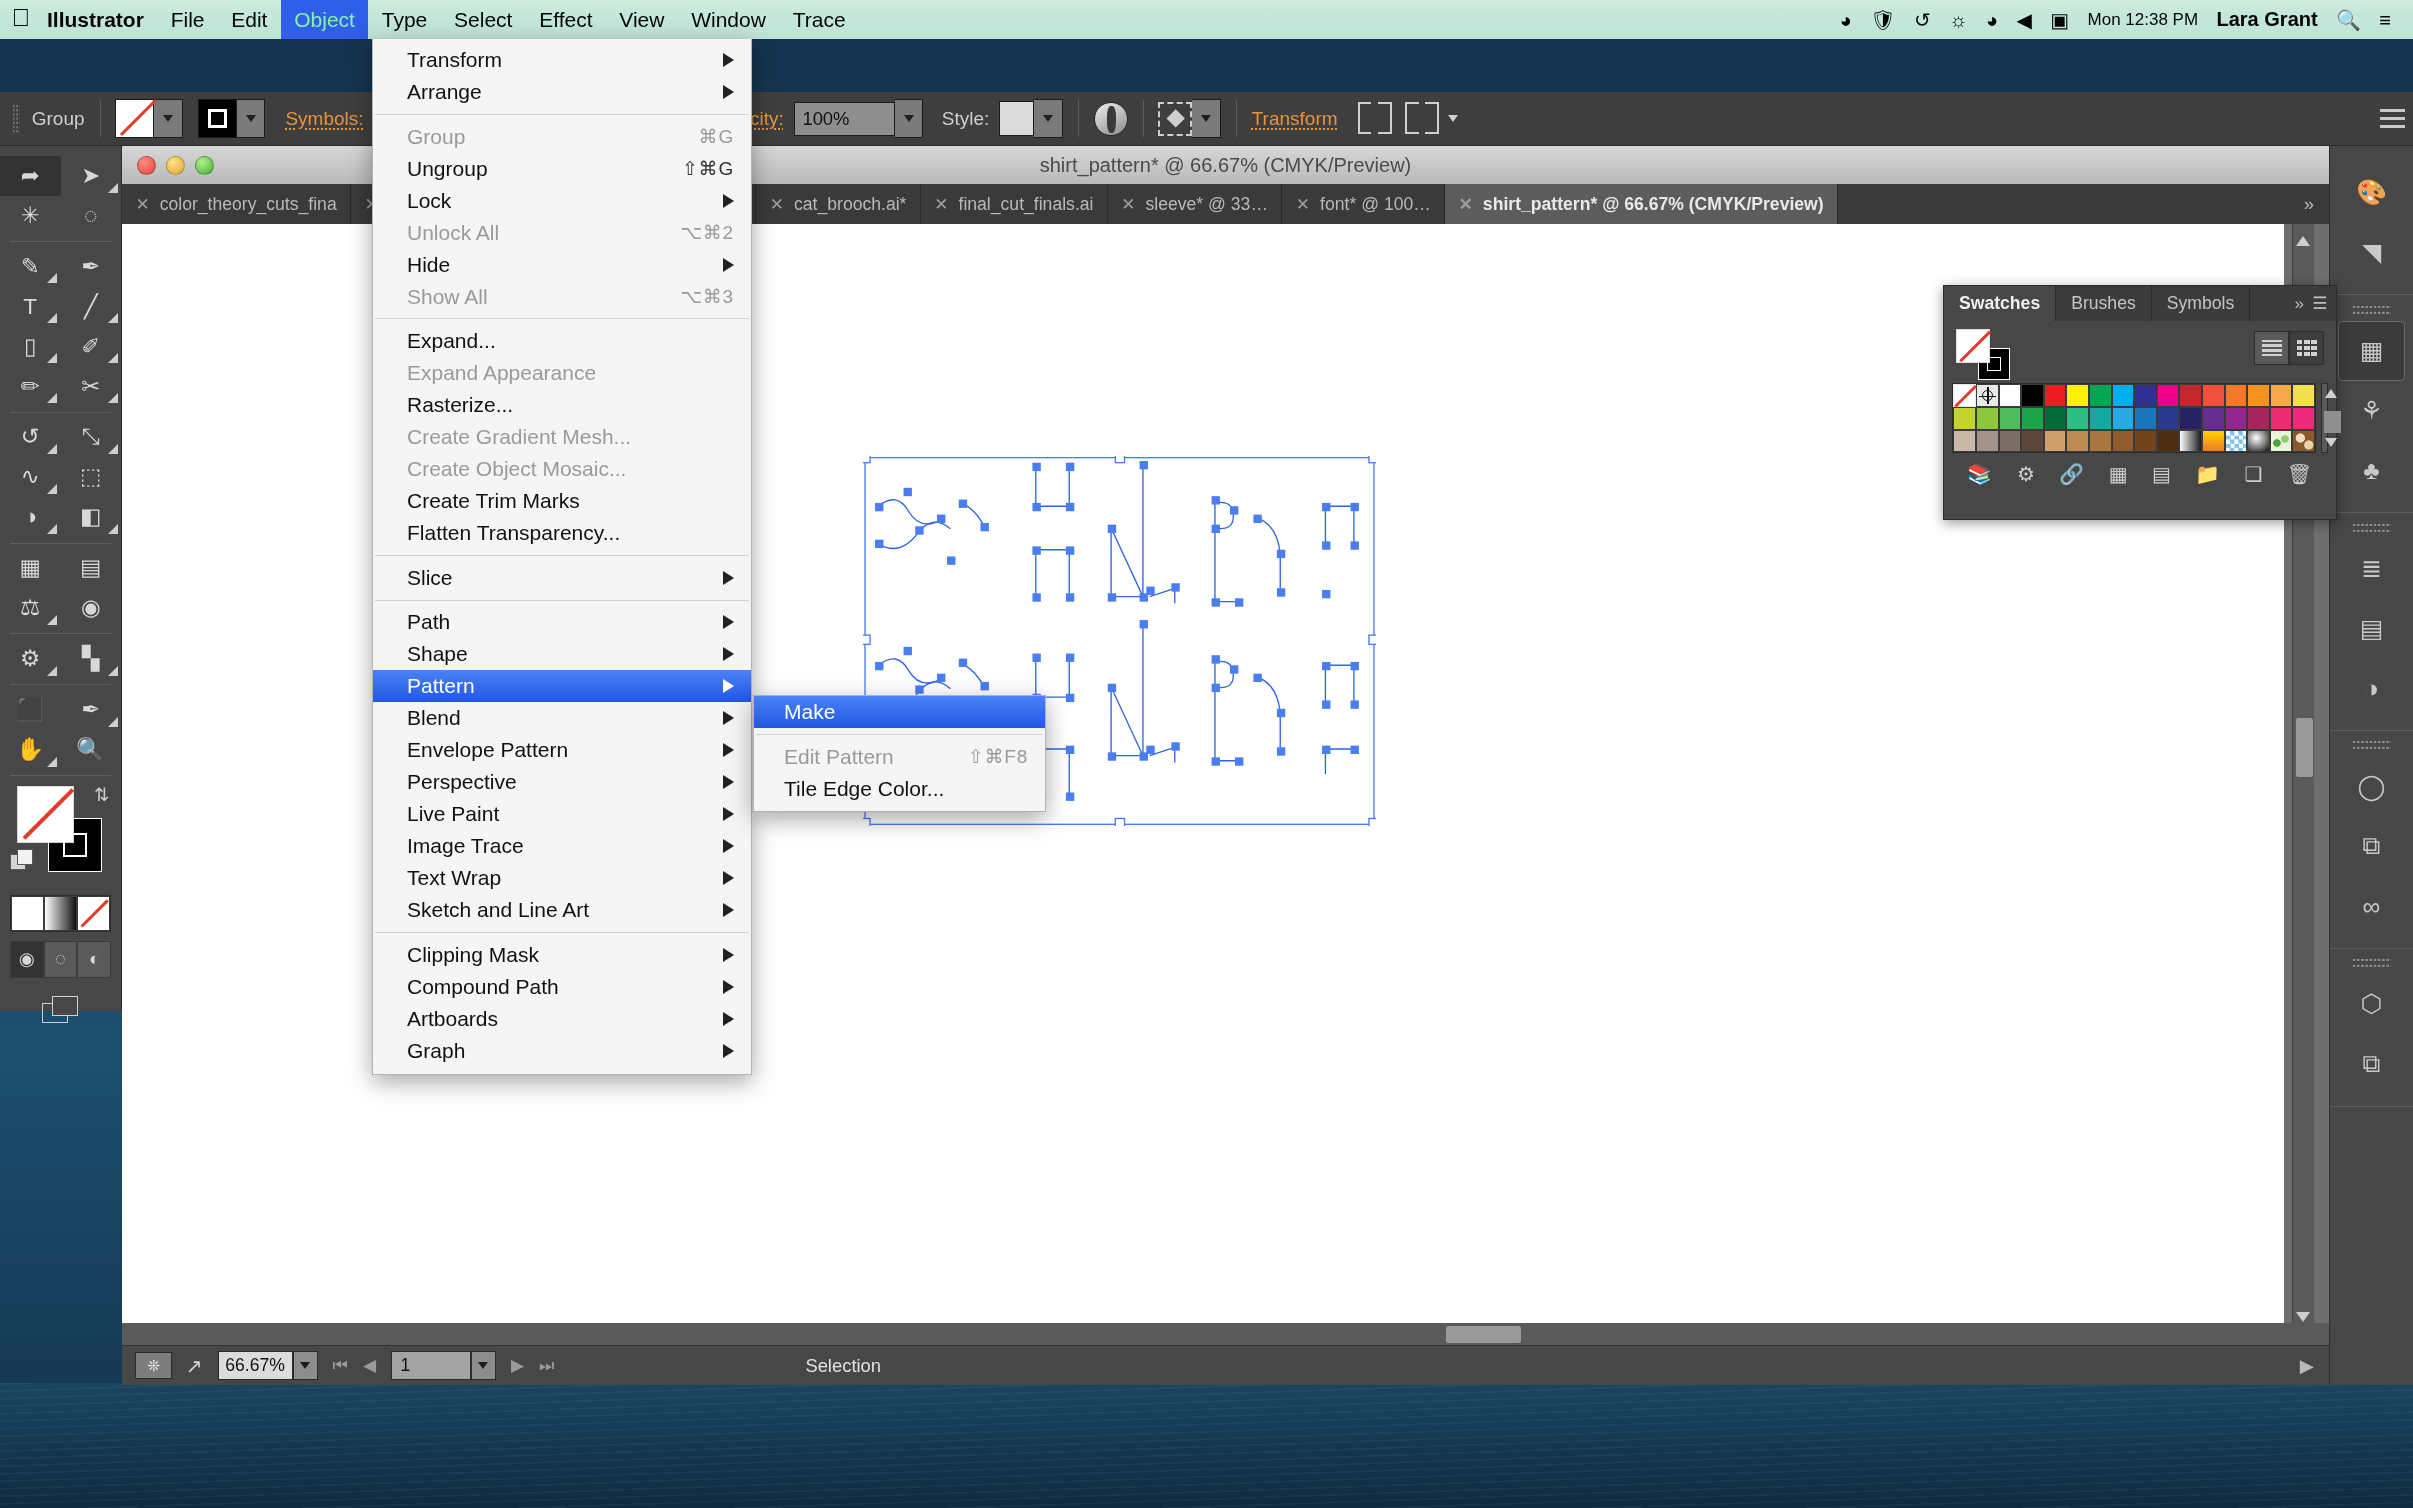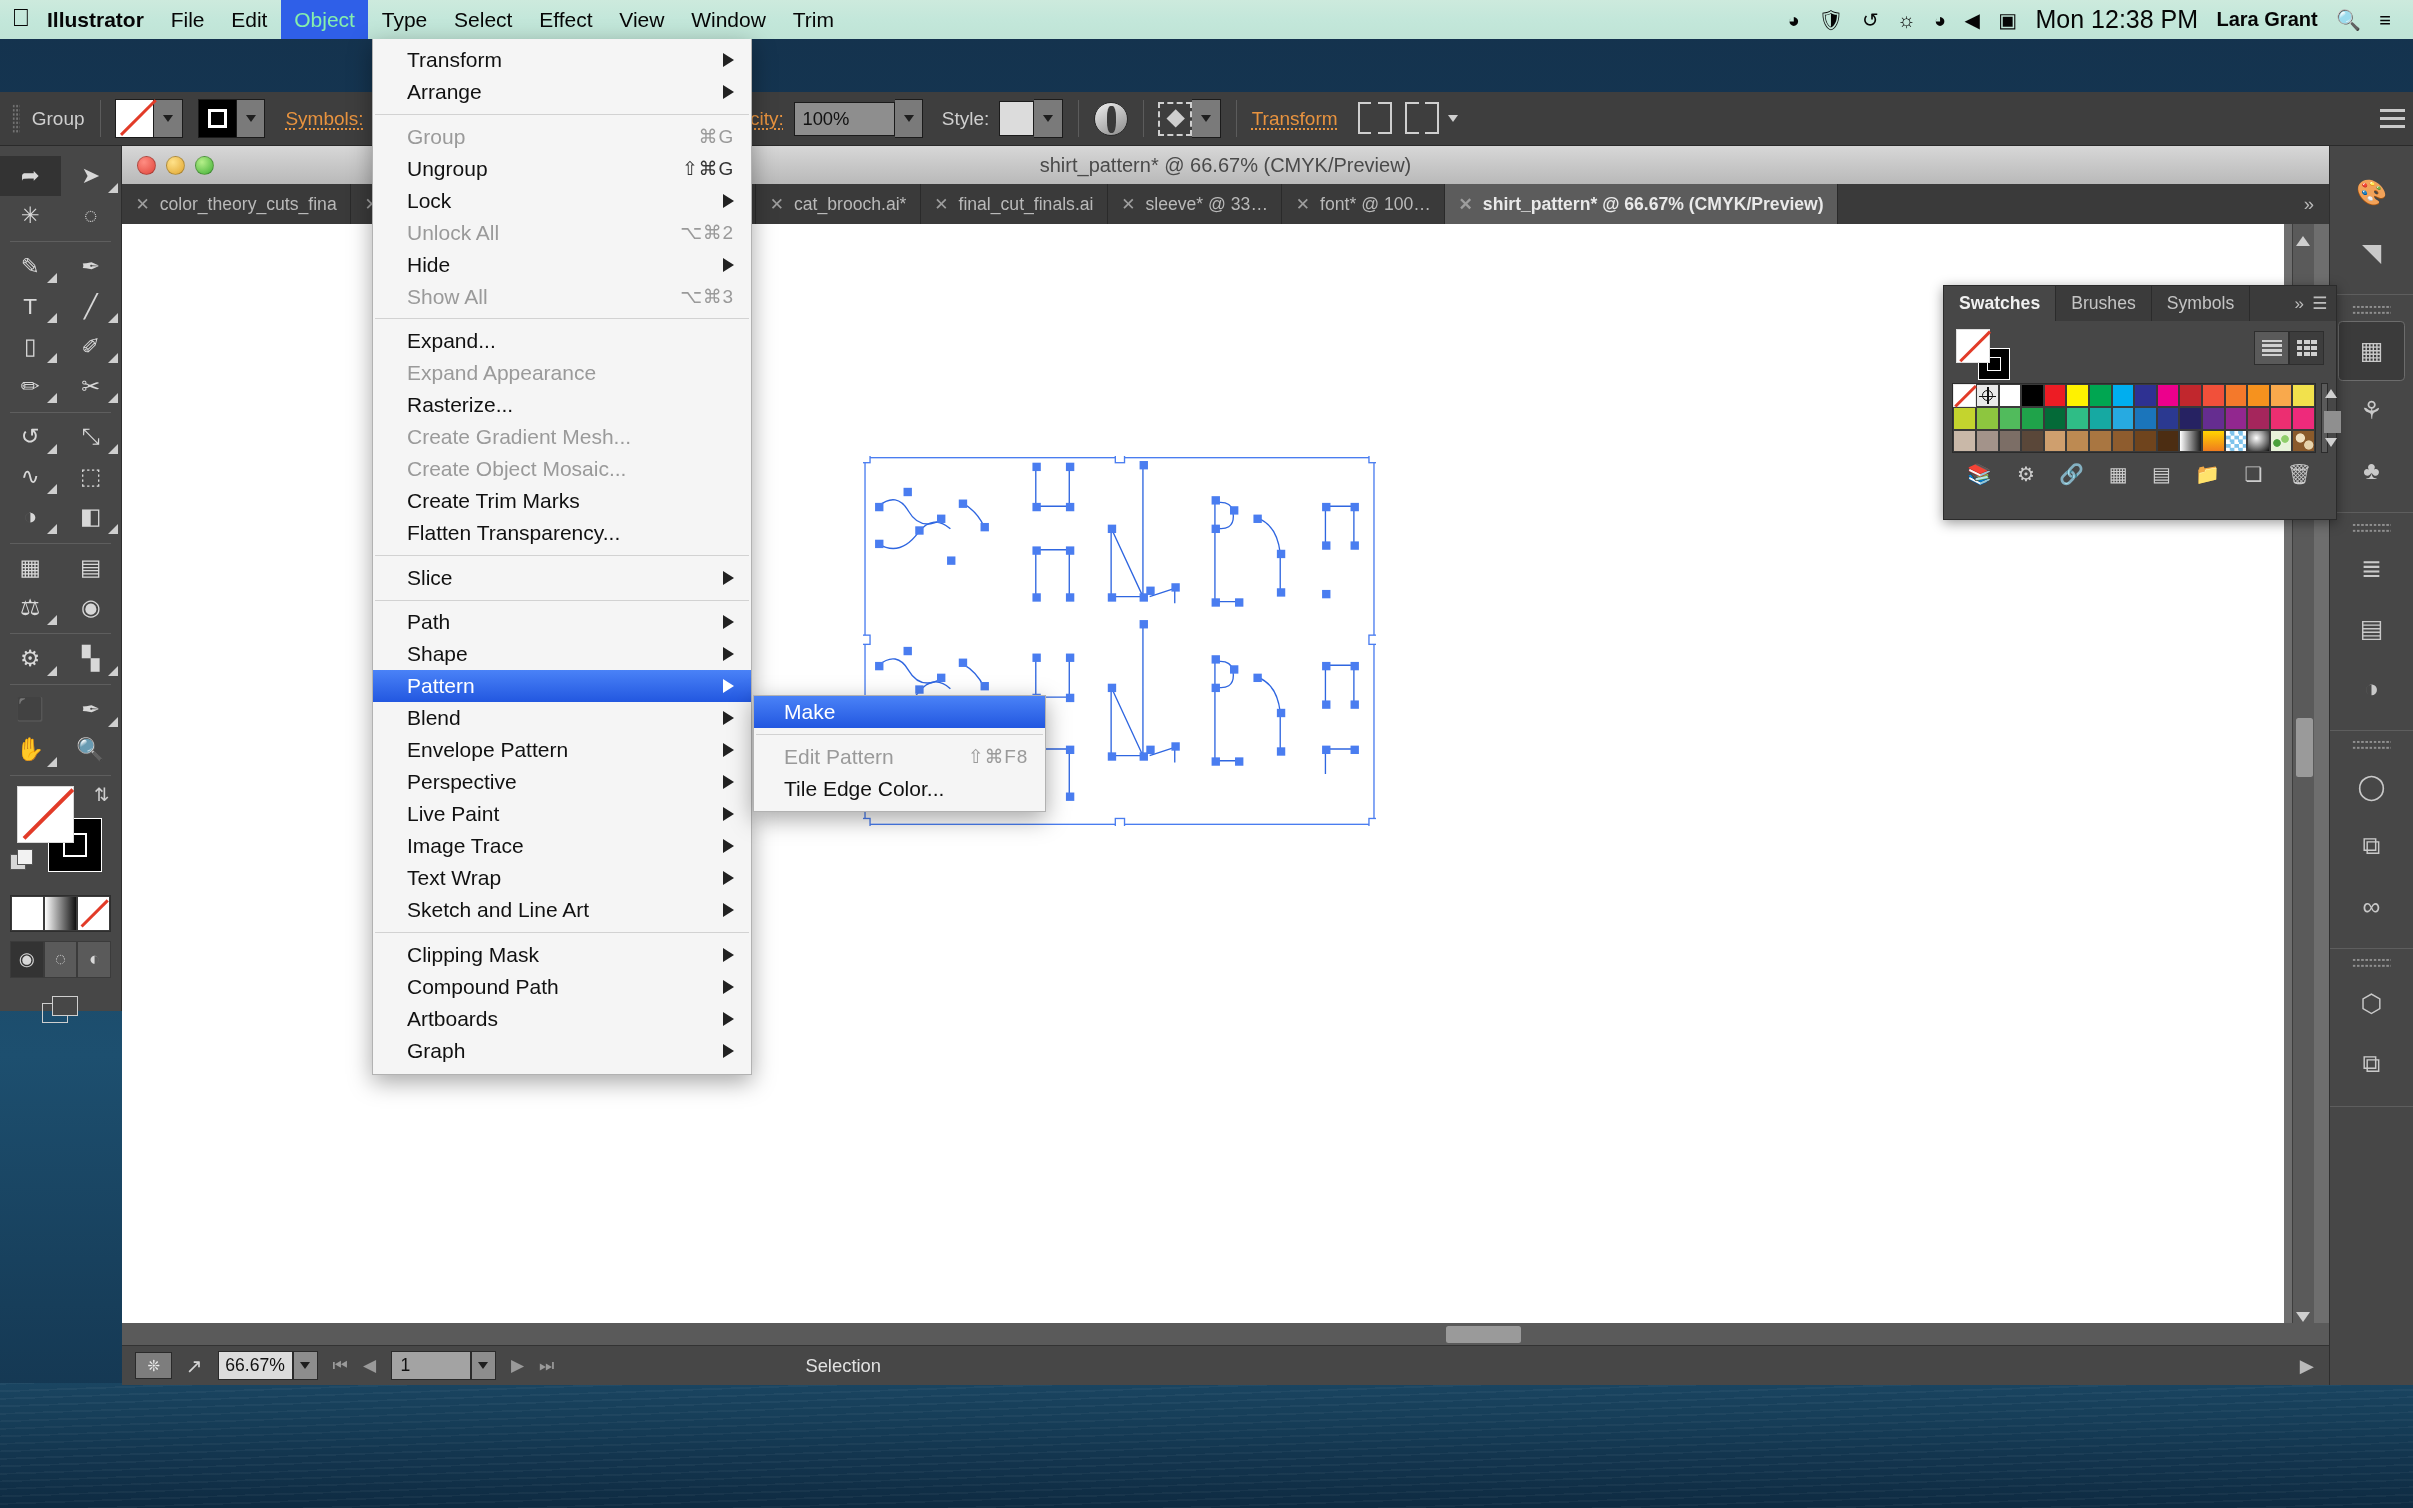--- a/index.html
+++ b/index.html
@@ -30,21 +30,21 @@
     background:linear-gradient(180deg,#cdeadd 0%,#c3e7da 50%,#bfe4d6 100%);
     display:flex; align-items:center; z-index:90;
     font-size:21px; color:#060606;
   }
   .apple-logo{ width:42px; text-align:center; font-size:25px; line-height:0; padding-bottom:5px;}
   .menubar .mi{ padding:0 13.4px; height:39px; line-height:39px; white-space:nowrap;}
   .menubar .mi.bold{ font-weight:bold; padding-left:5px;}
   .menubar .mi.active{ background:#2f5fe8; color:#86efac; }
   .menubar .right{ margin-left:auto; display:flex; align-items:center; gap:18.4px; padding-right:22px;}
   .menubar .right .ic{ font-size:20px; line-height:1; display:flex; align-items:center;}
-  .mb-time{ font-size:25px; }
+  .mb-time{ font-size:17px; }
   .mb-user{ font-size:20px; font-weight:bold; }
 
   
   .appbar{
     position:absolute; left:0; top:39px; width:2413px; height:54px;
     background:#474747; border-bottom:0.8px solid #333; z-index:40;
     display:flex; align-items:center;
   }
   .grip{ width:8.4px; height:30px; margin:0 11.7px 0 11.7px;
     background-image:radial-gradient(circle, #777 0.9px, transparent 1.1px);
@@ -257,21 +257,21 @@
     <div class="apple-logo"></div>
     <div class="mi bold">Illustrator</div>
     <div class="mi">File</div>
     <div class="mi">Edit</div>
     <div class="mi active">Object</div>
     <div class="mi">Type</div>
     <div class="mi">Select</div>
     <div class="mi">Effect</div>
     <div class="mi">View</div>
     <div class="mi">Window</div>
-    <div class="mi">Trim</div>
+    <div class="mi">Trace</div>
     <div class="right">
       <span class="ic">◕</span>
       <span class="ic">🛡</span>
       <span class="ic">↺</span>
       <span class="ic">☼</span>
       <span class="ic">◕</span>
       <span class="ic">◀</span>
       <span class="ic">▣</span>
       <span class="mb-time">Mon 12:38 PM</span>
       <span class="mb-user">Lara Grant</span>

